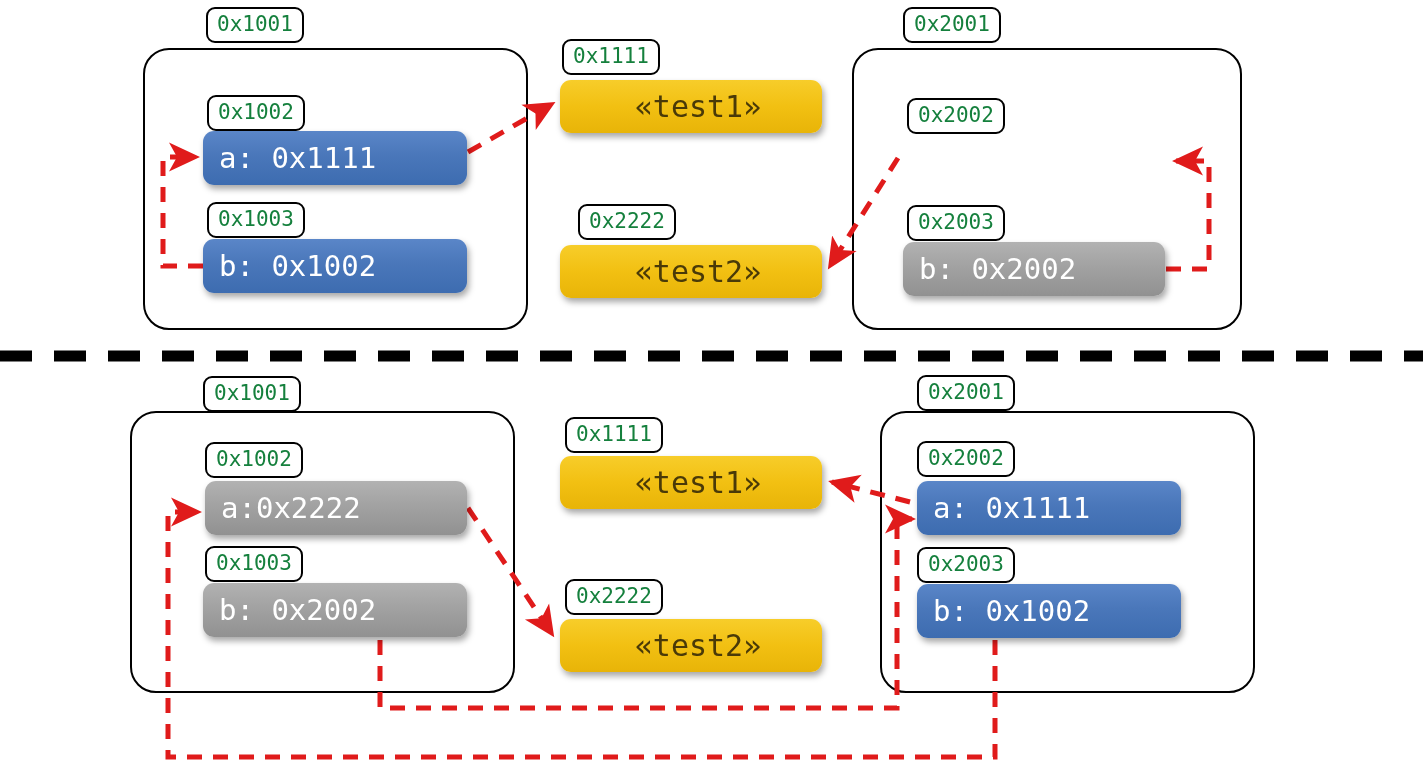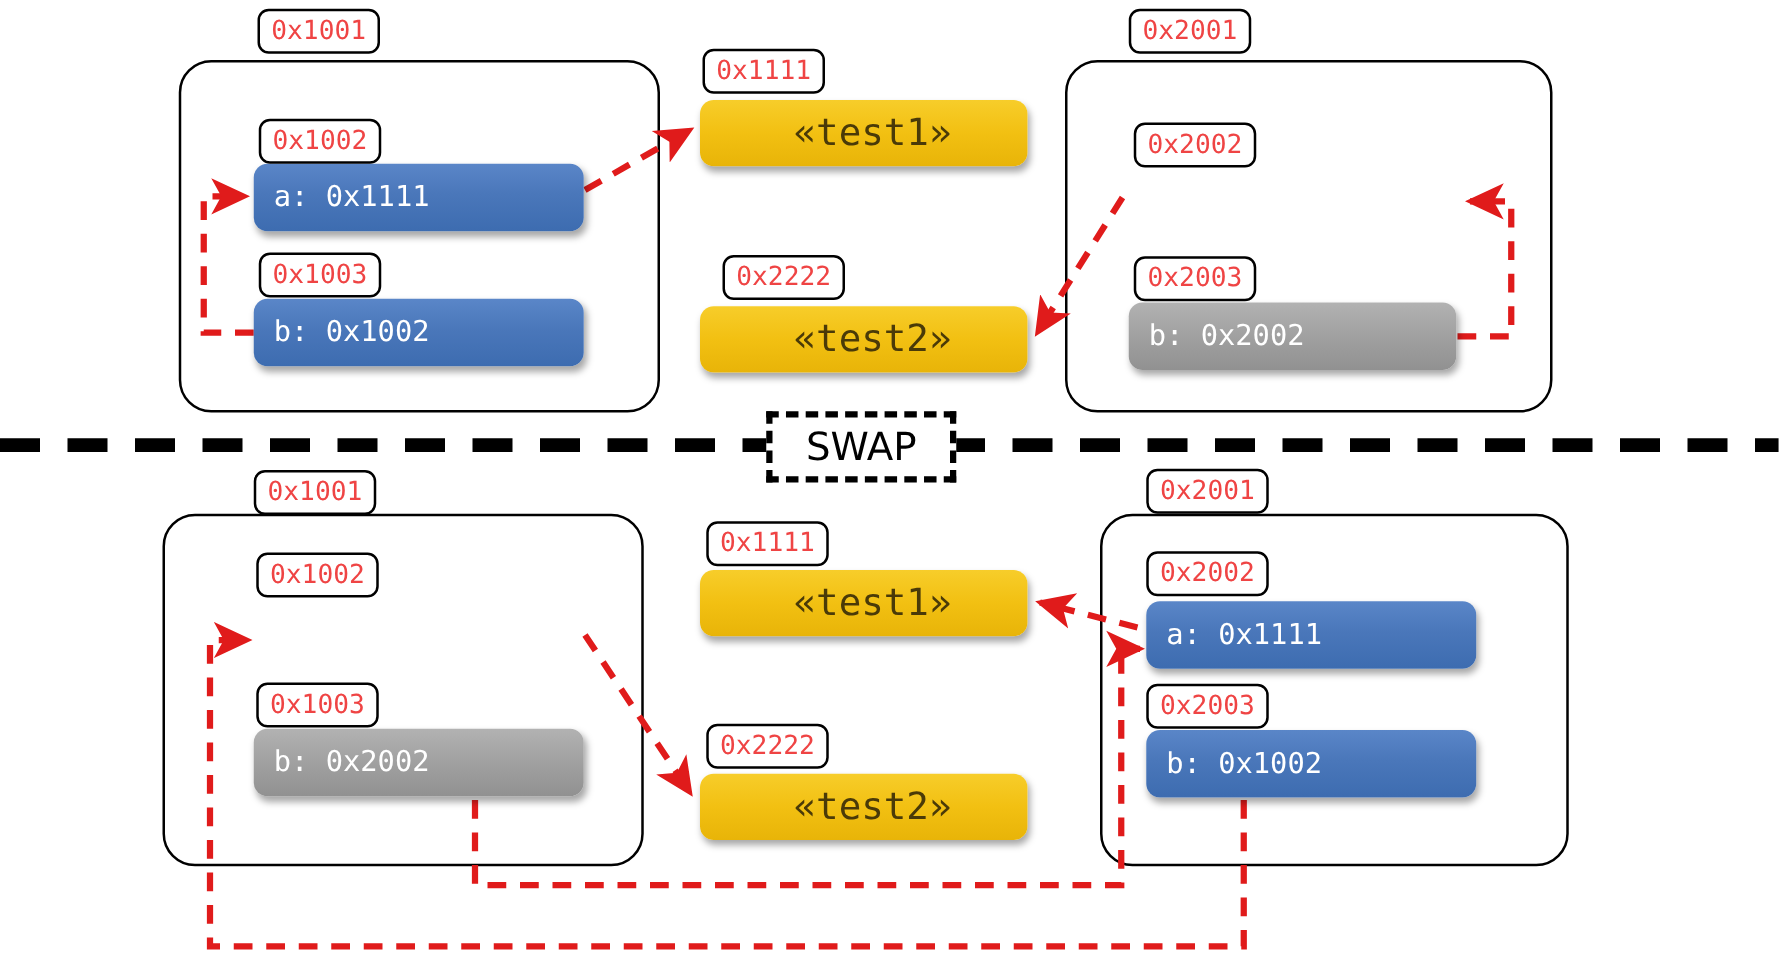--- a/index.html
+++ b/index.html
@@ -15,36 +15,36 @@
     background:#ffffff;
     box-sizing:border-box;
   }
 
   
   .addr{
     position:absolute;
     border:2.5px solid #000;
     border-radius:9px;
     background:#ffffff;
-    color:#ef4444;
+    color:#15803d;
     font-family:"DejaVu Sans Mono",monospace;
     font-size:21px;
     line-height:1;
     padding:5px 9px 6px 9px;
     white-space:nowrap;
     box-sizing:border-box;
     z-index:6;
   }
 
   
   .cell{
     position:absolute;
     border-radius:11px;
     font-family:"DejaVu Sans Mono",monospace;
-    font-size:23px;
+    font-size:29px;
     line-height:1;
     color:#ffffff;
     display:flex;
     align-items:center;
     padding-left:16px;
     box-sizing:border-box;
     white-space:pre;
     box-shadow:2px 4px 6px rgba(0,0,0,.35);
     z-index:5;
   }
@@ -102,26 +102,26 @@
   <div class="cell yellow" style="left:560px;top:245px;width:262px;height:53px;">«test2»</div>
 
   <div class="region" style="left:852px;top:48px;width:390px;height:282px;"></div>
   <div class="addr" style="left:903px;top:7px;">0x2001</div>
 
   <div class="addr" style="left:907px;top:98px;">0x2002</div>
 
   <div class="addr" style="left:907px;top:205px;">0x2003</div>
   <div class="cell gray" style="left:903px;top:242px;width:262px;height:54px;">b: 0x2002</div>
 
-  <div class="swapbox" style="left:613px;top:329px;width:152px;height:57px;">SWAP</div>
 
   <div class="region" style="left:130px;top:411px;width:385px;height:282px;"></div>
   <div class="addr" style="left:203px;top:376px;">0x1001</div>
 
   <div class="addr" style="left:205px;top:442px;">0x1002</div>
+  <div class="cell gray" style="left:205px;top:481px;width:262px;height:54px;">a:0x2222</div>
 
   <div class="addr" style="left:205px;top:546px;">0x1003</div>
   <div class="cell gray" style="left:203px;top:583px;width:264px;height:54px;">b: 0x2002</div>
 
   <div class="addr" style="left:565px;top:417px;">0x1111</div>
   <div class="cell yellow" style="left:560px;top:456px;width:262px;height:53px;">«test1»</div>
 
   <div class="addr" style="left:565px;top:579px;">0x2222</div>
   <div class="cell yellow" style="left:560px;top:619px;width:262px;height:53px;">«test2»</div>
 

